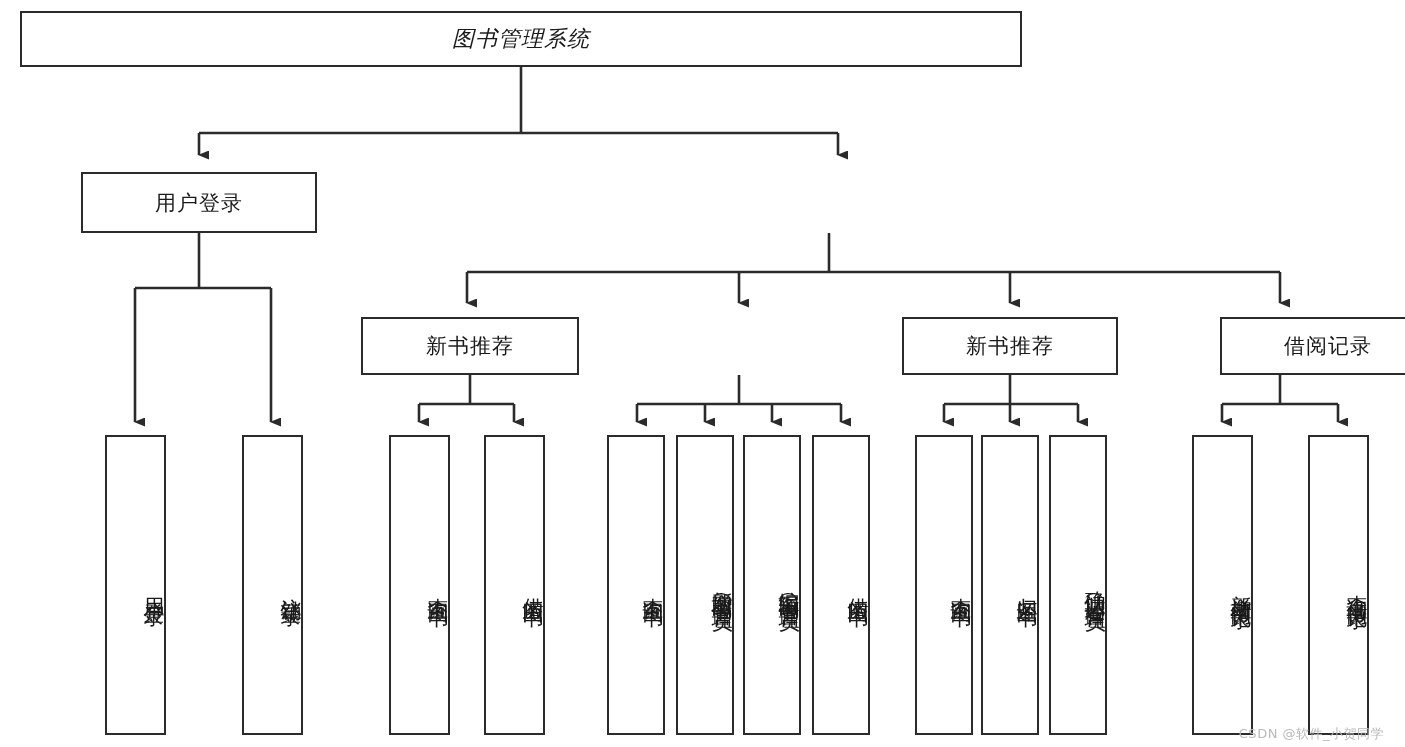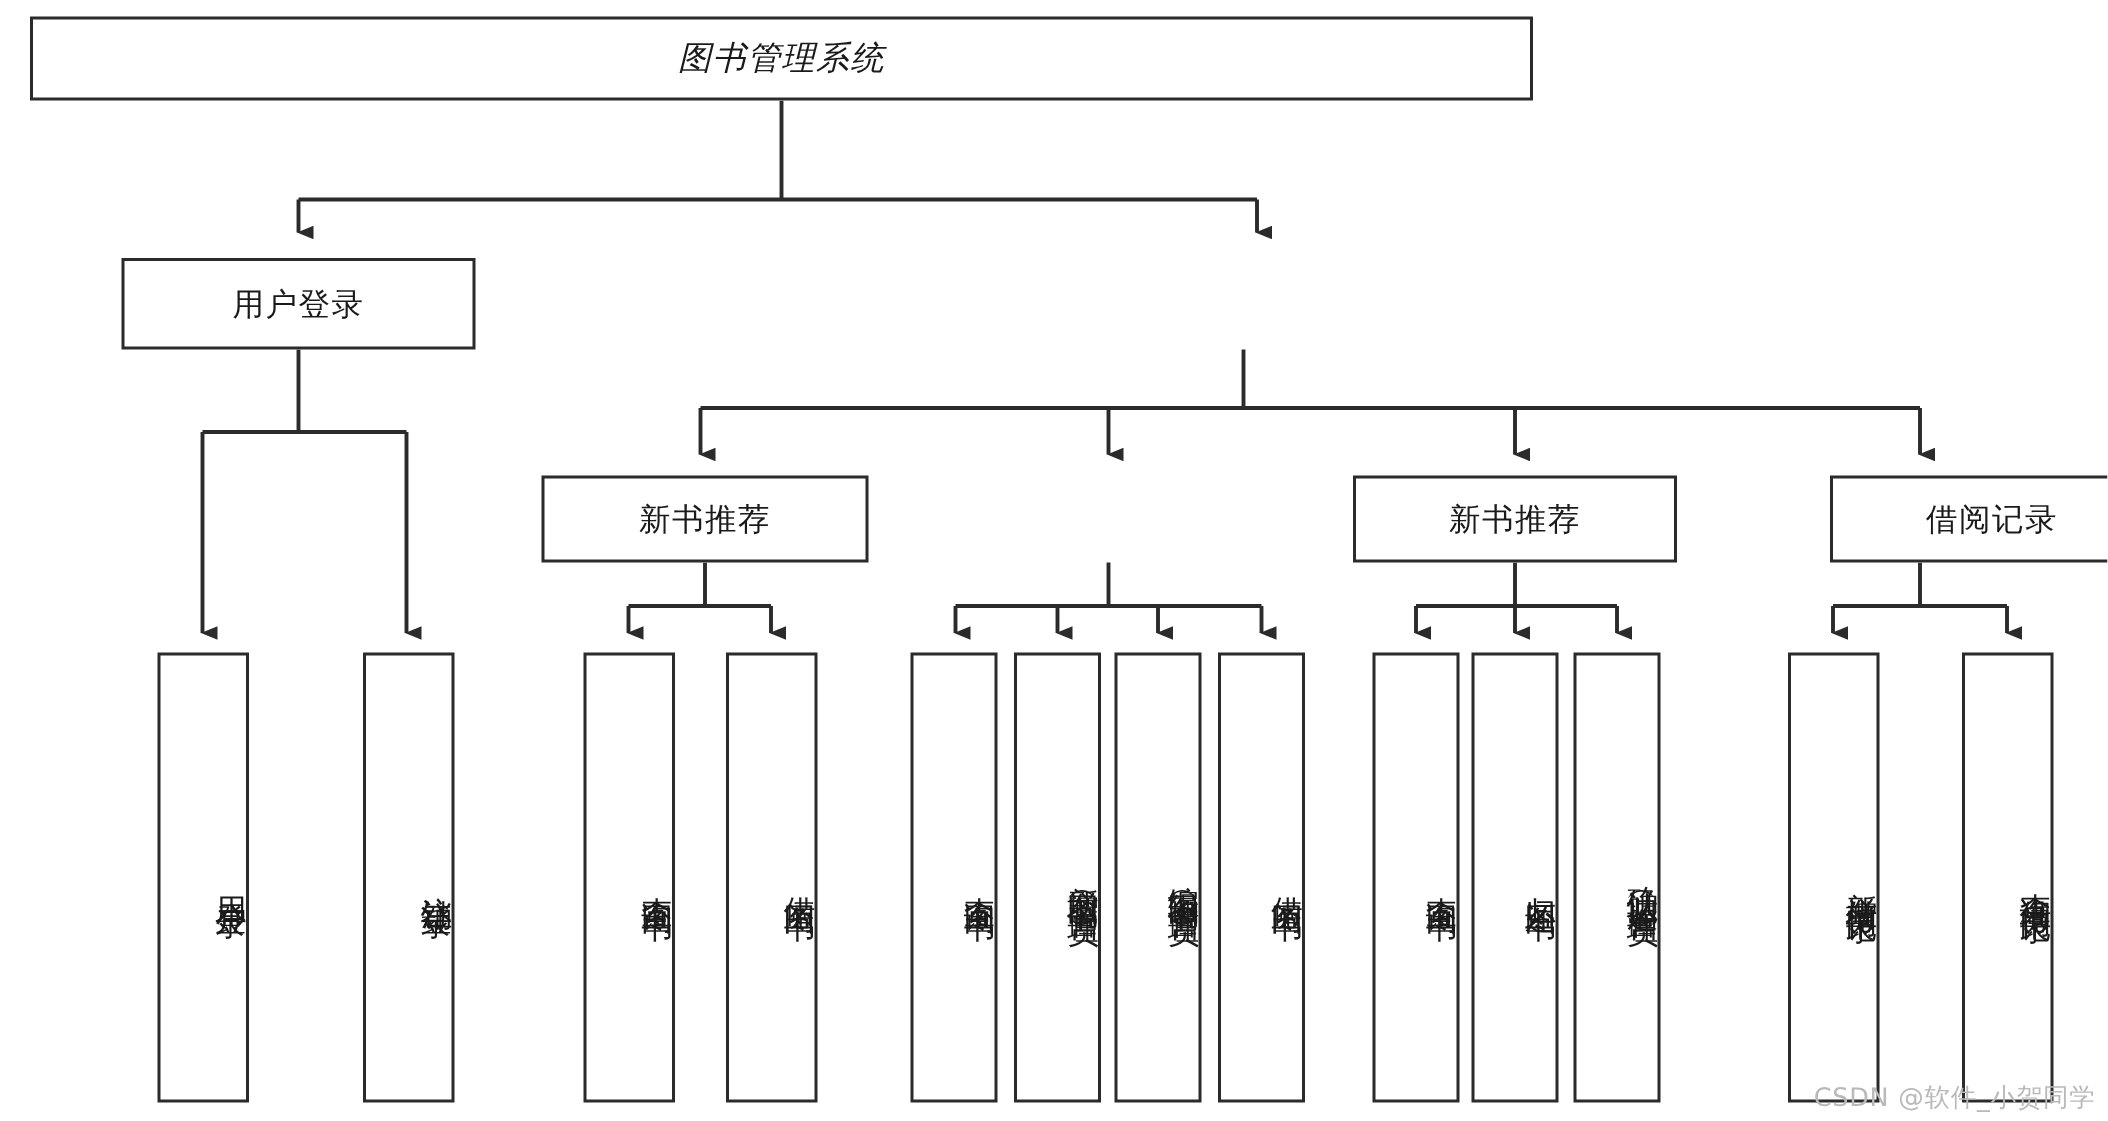--- a/index.html
+++ b/index.html
@@ -52,23 +52,23 @@
     writing-mode: vertical-rl;
     text-orientation: upright;
     line-height: 1;
   }
   #title-node {
     font-size: 22px;
     font-style: italic;
   }
   .watermark {
     position: absolute;
-    right: 8px;
+    right: 21px;
     bottom: 4px;
-    font-size: 17px;
+    font-size: 13px;
     color: #b9b9b9;
     letter-spacing: 0.5px;
     z-index: 6;
     white-space: nowrap;
   }
 </style>
 </head>
 <body>
 
 <div id="canvas">

